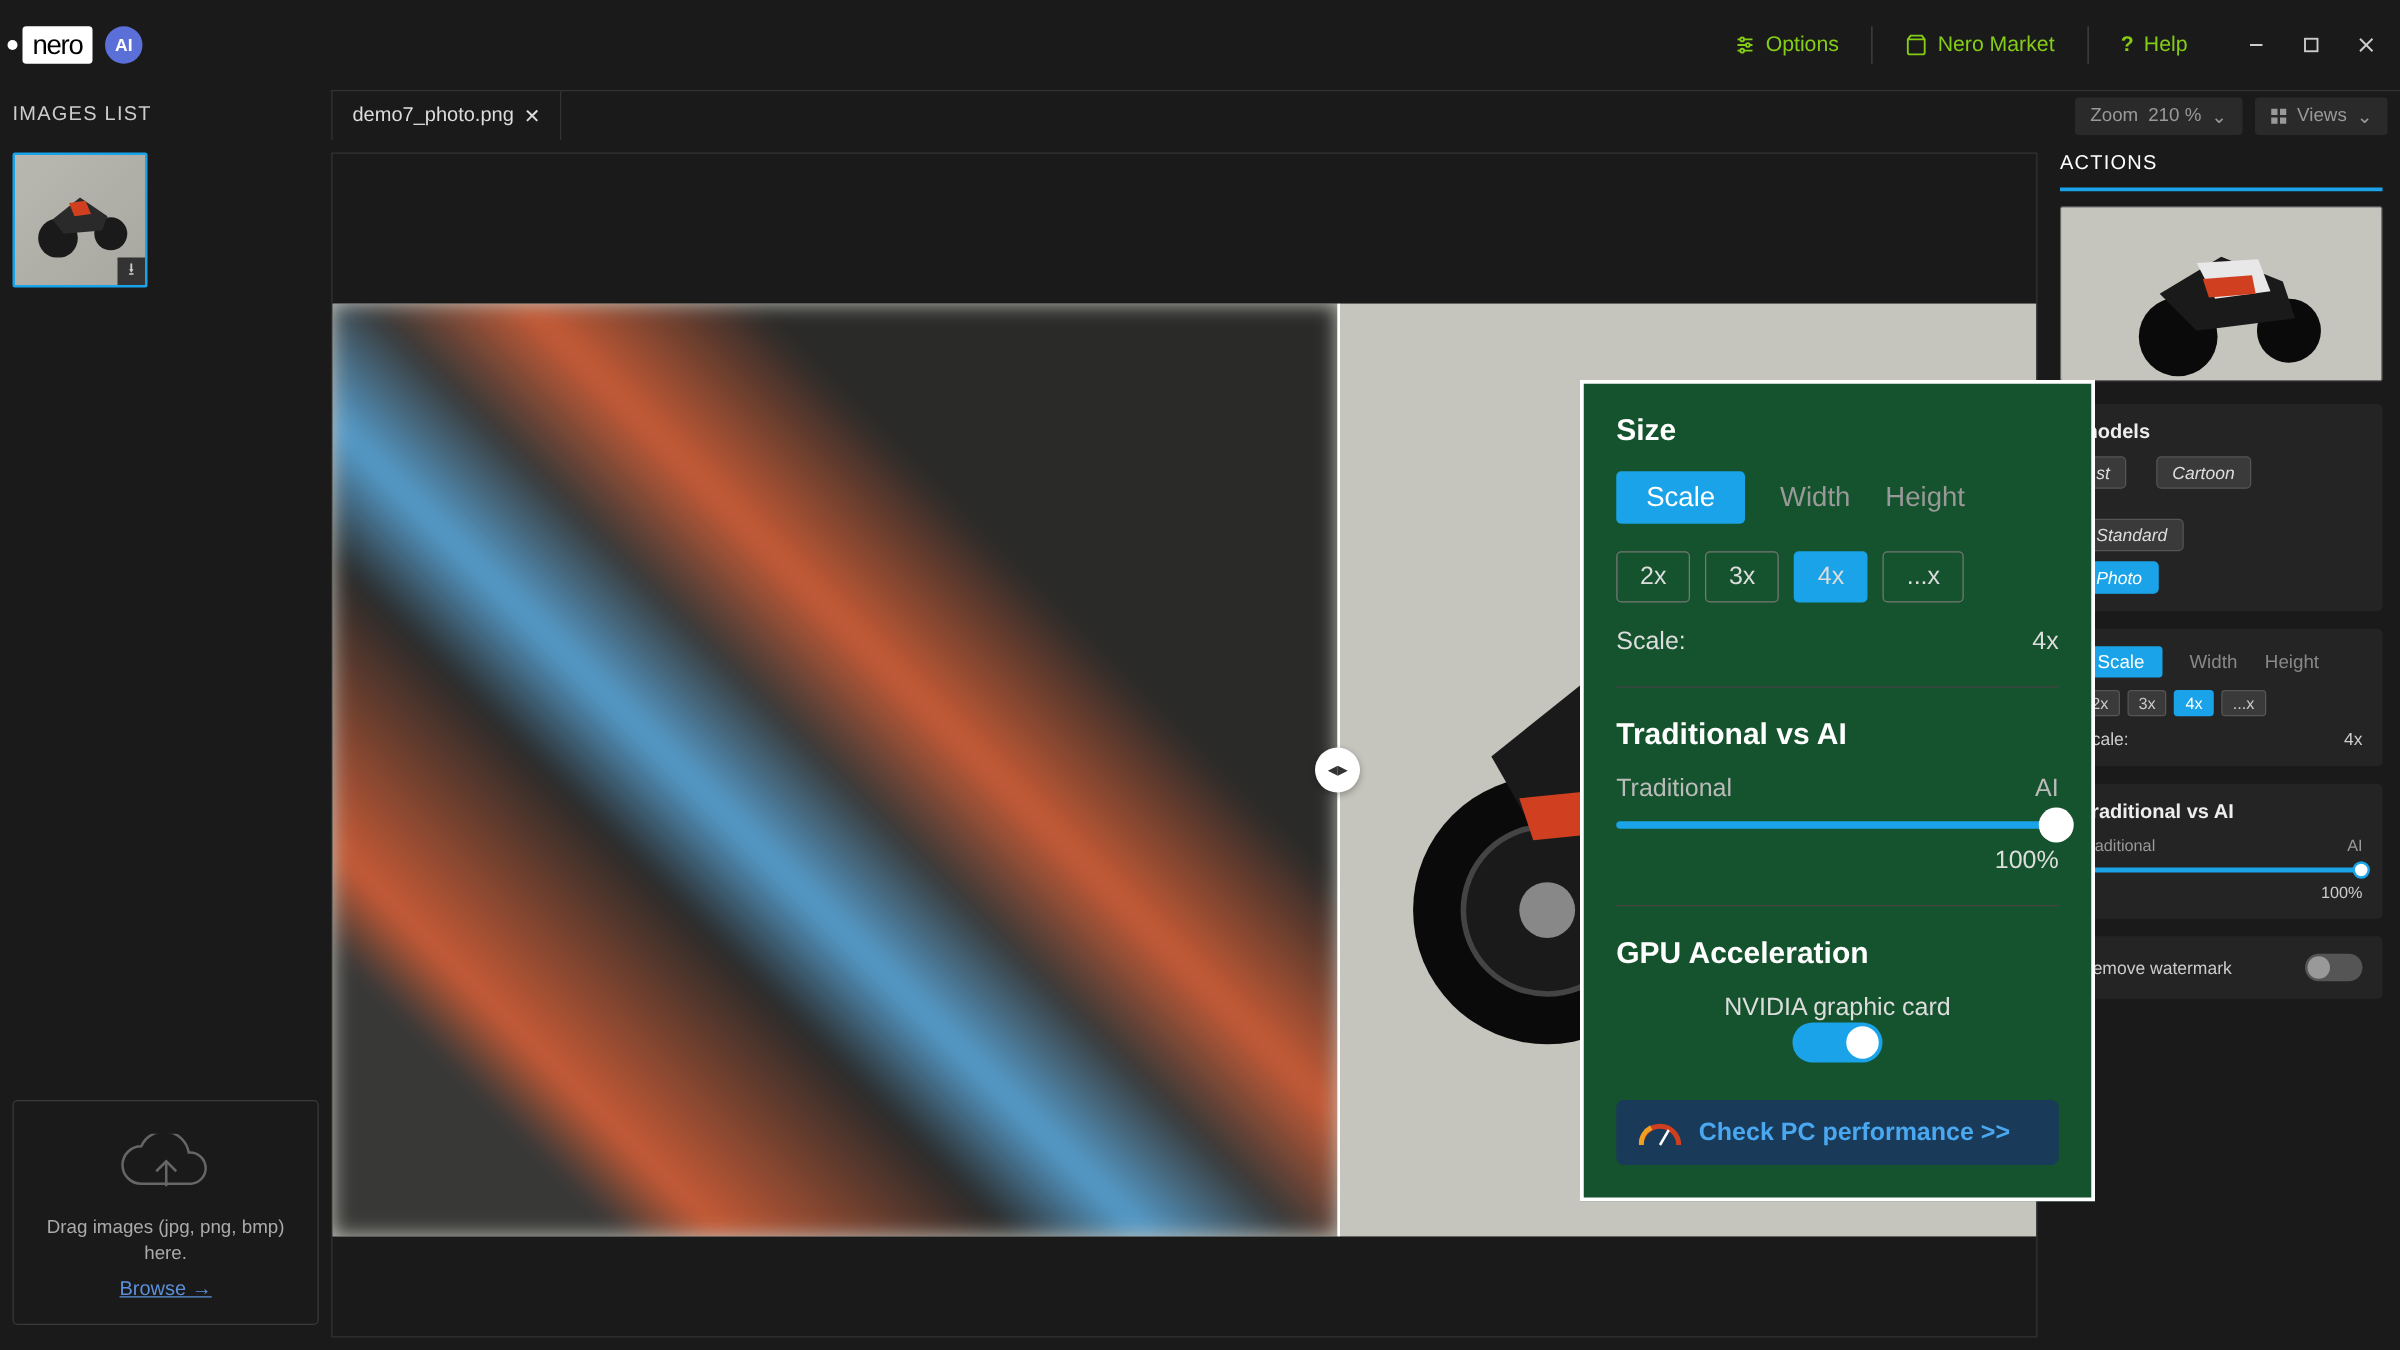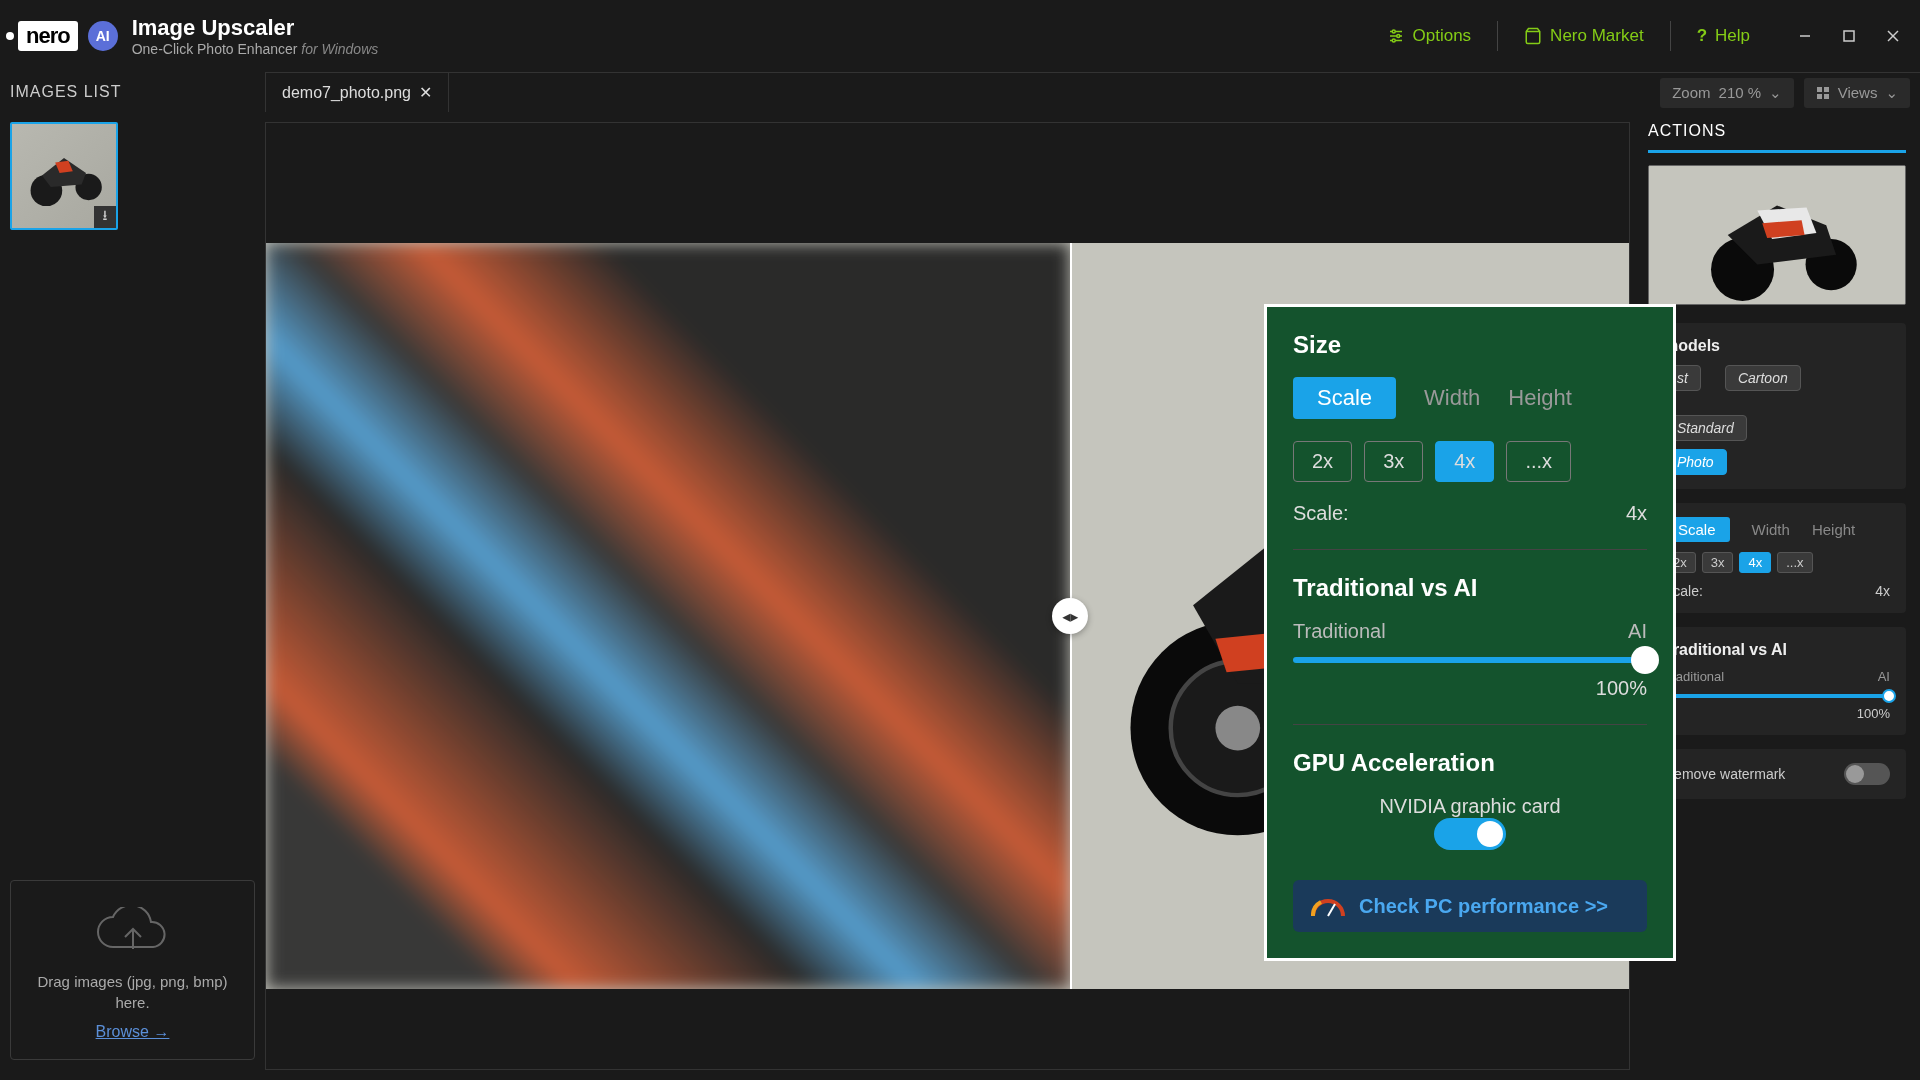--- a/index.html
+++ b/index.html
@@ -1,21 +1,21 @@
 <!DOCTYPE html>
 <html><head>
 <meta charset="utf-8">
 <style>
 * { margin:0; padding:0; box-sizing:border-box; font-family:'Segoe UI',Arial,sans-serif; }
 body { background:#1a1a1a; color:#ccc; width:1920px; height:1080px; overflow:hidden; position:relative; }
 
 
 .titlebar { height:72px; display:flex; align-items:center; padding:0 18px; background:#1a1a1a; }
 .logo-group { display:flex; align-items:center; gap:10px; }
-.nero-logo { background:#fff; color:#000; font-weight:700; letter-spacing:-1px; font-size:22px; padding:2px 8px; border-radius:3px; position:relative; }
+.nero-logo { background:#fff; color:#000; font-weight:400; letter-spacing:-1px; font-size:22px; padding:2px 8px; border-radius:3px; position:relative; }
 .nero-logo::before { content:''; position:absolute; left:-12px; top:50%; width:8px; height:8px; background:#fff; border-radius:50%; transform:translateY(-50%); }
 .ai-badge { width:30px; height:30px; border-radius:50%; background:#5b6fd8; color:#fff; display:flex; align-items:center; justify-content:center; font-weight:700; font-size:14px; }
 .title-block { margin-left:14px; }
 .app-title { color:#fff; font-size:22px; font-weight:600; }
 .app-sub { color:#aaa; font-size:14px; }
 .app-sub .for-win { font-style:italic; color:#888; }
 .titlebar-right { margin-left:auto; display:flex; align-items:center; gap:26px; }
 .tb-btn { display:flex; align-items:center; gap:8px; color:#84cc16; font-size:17px; cursor:pointer; }
 .tb-sep { width:1px; height:30px; background:#444; }
 .win-controls { display:flex; gap:26px; margin-left:20px; }
@@ -100,27 +100,20 @@
 svg { display:block; }
 </style>
 </head>
 <body>
 
 <div class="titlebar">
   <div class="logo-group">
     <div class="nero-logo">nero</div>
     <div class="ai-badge">AI</div>
   </div>
-  <div class="title-block">
-    <div class="app-title">Image Upscaler</div>
-    <div class="app-sub">
-      <span>One-Click Photo Enhancer</span>
-      <span class="for-win">for Windows</span>
-    </div>
-  </div>
   <div class="titlebar-right">
     <div class="tb-btn">
       <svg width="18" height="18" viewBox="0 0 24 24" fill="none" stroke="currentColor" stroke-width="2">
           <line x1="4" y1="6" x2="20" y2="6"></line>
           <line x1="4" y1="12" x2="20" y2="12"></line>
           <line x1="4" y1="18" x2="20" y2="18"></line>
           <circle cx="9" cy="6" r="2" fill="#1a1a1a"></circle>
           <circle cx="15" cy="12" r="2" fill="#1a1a1a"></circle>
           <circle cx="9" cy="18" r="2" fill="#1a1a1a"></circle>
         </svg>

